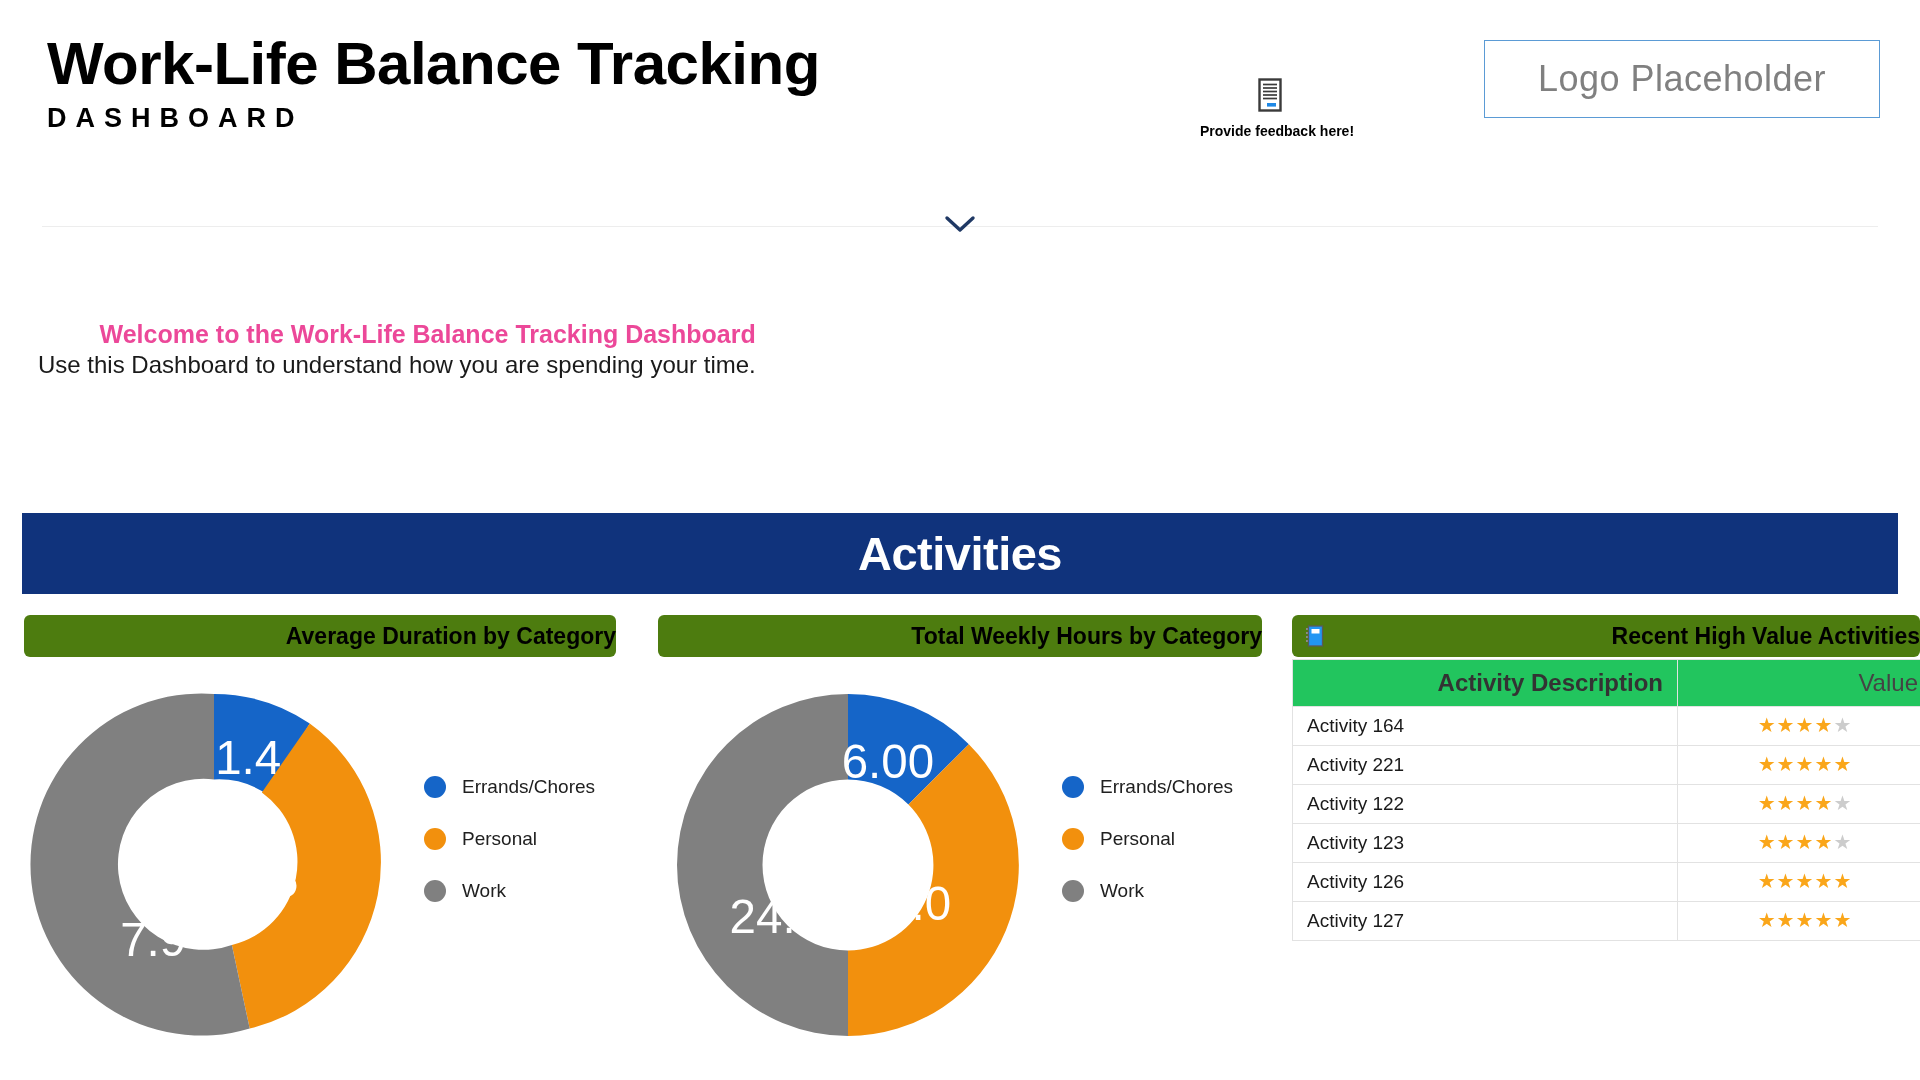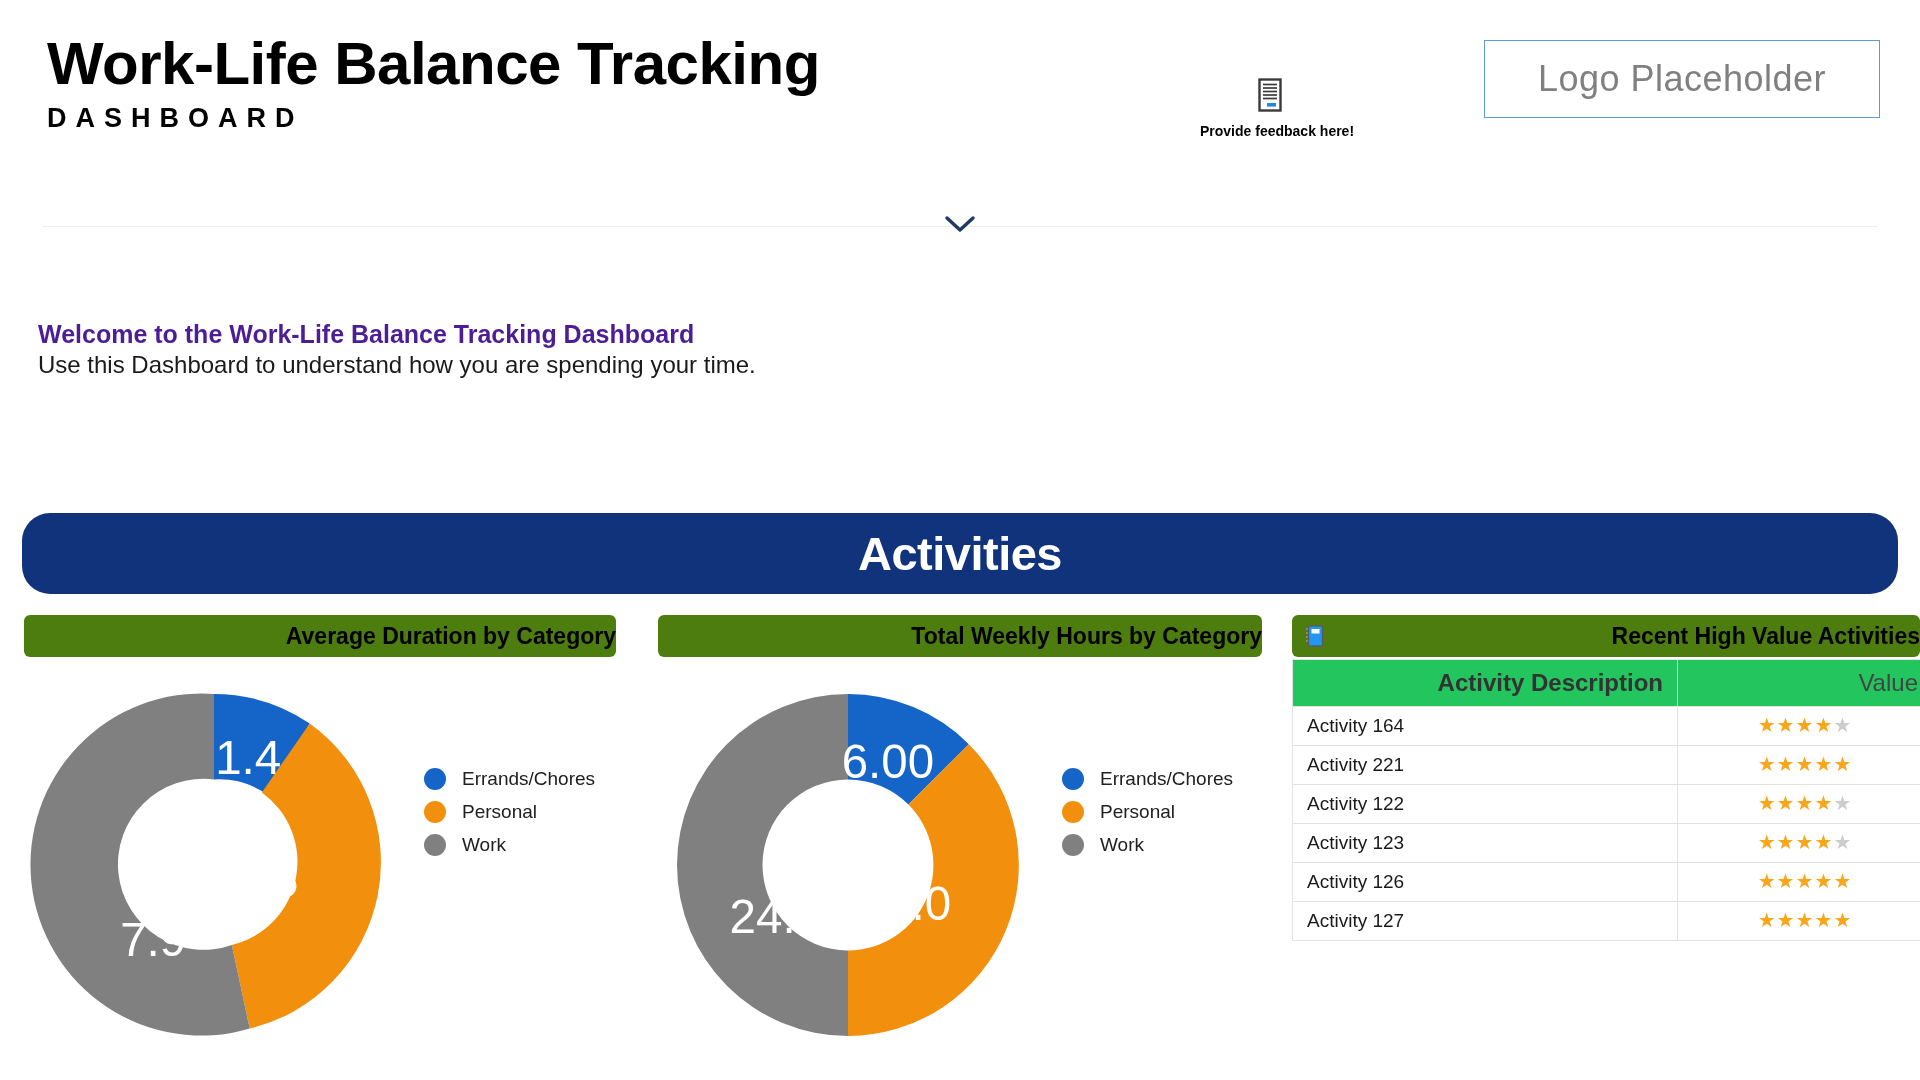--- a/index.html
+++ b/index.html
@@ -99,41 +99,41 @@
 
   
   .welcome {
     position: absolute;
     left: 38px;
     top: 318px;
   }
   .welcome-title {
     font-size: 25px;
     font-weight: bold;
-    color: #4c1d95;
+    color: #ec4899;
     line-height: 1.3;
+    text-align: right;
   }
   .welcome-sub {
     font-size: 24px;
     color: #1a1a1a;
     font-weight: 400;
   }
 
   
   .banner {
     position: absolute;
     left: 22px;
     top: 513px;
     width: 1876px;
     height: 81px;
     background: #10337C;
     display: flex;
     align-items: center;
     justify-content: center;
-    border-radius: 28px;
   }
   .banner-text {
     color: #ffffff;
     font-size: 47px;
     font-weight: bold;
     letter-spacing: -0.5px;
   }
 
   
   .panels {
@@ -186,22 +186,23 @@
     font-size: 25px;
     font-weight: 400;
     fill: #ffffff;
   }
   .legend {
     position: absolute;
     top: 82px;
   }
   .legend-row {
     display: flex;
-    align-items: flex-end;
+    align-items: flex-start;
     height: 33px;
+    margin-top: 19px;
   }
   .legend-swatch {
     width: 22px; height: 22px;
     border-radius: 50%;
     margin-right: 16px;
     flex: none;
   }
   .legend-text {
     font-size: 19px;
     color: #202020;

